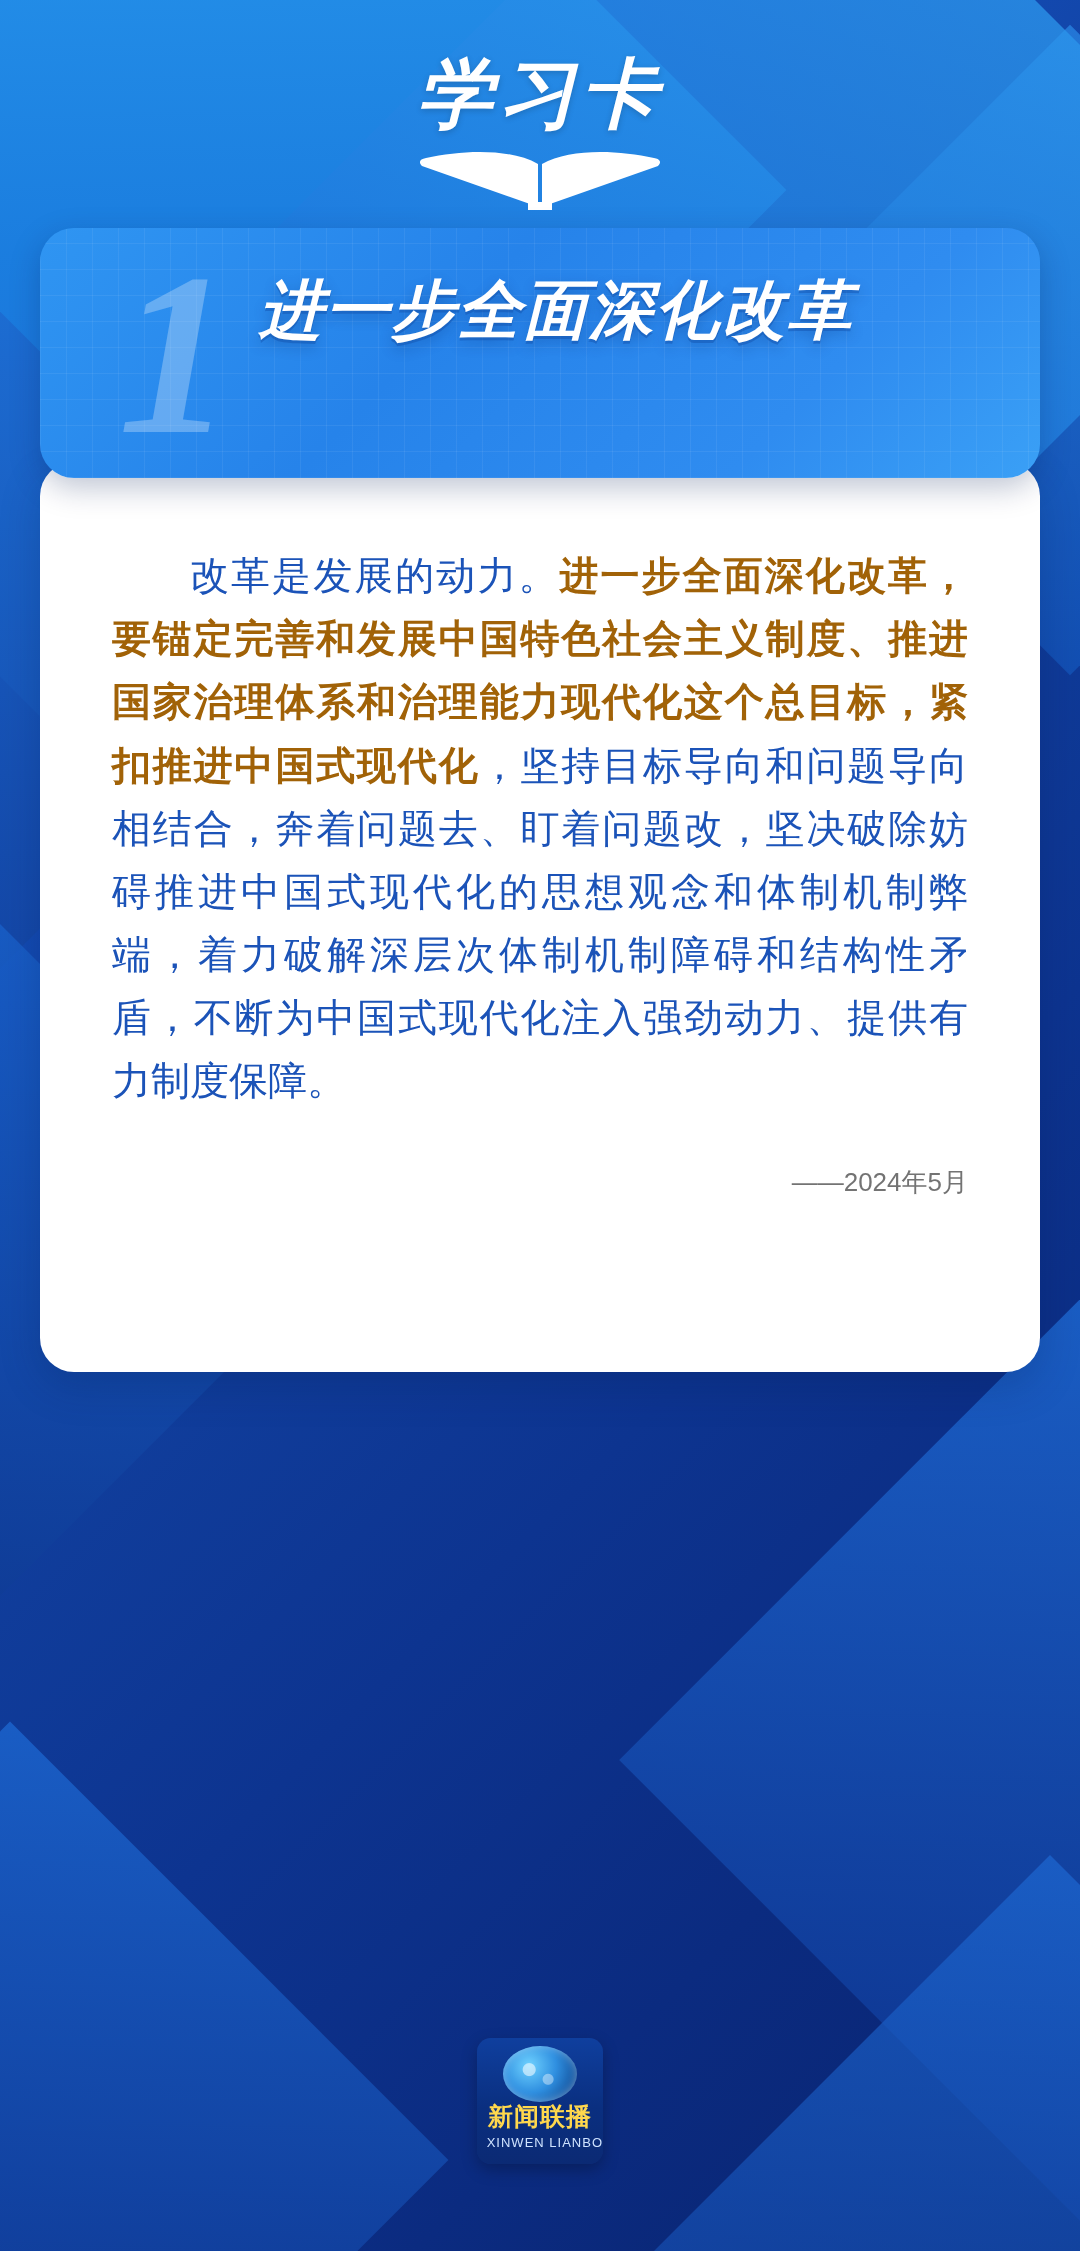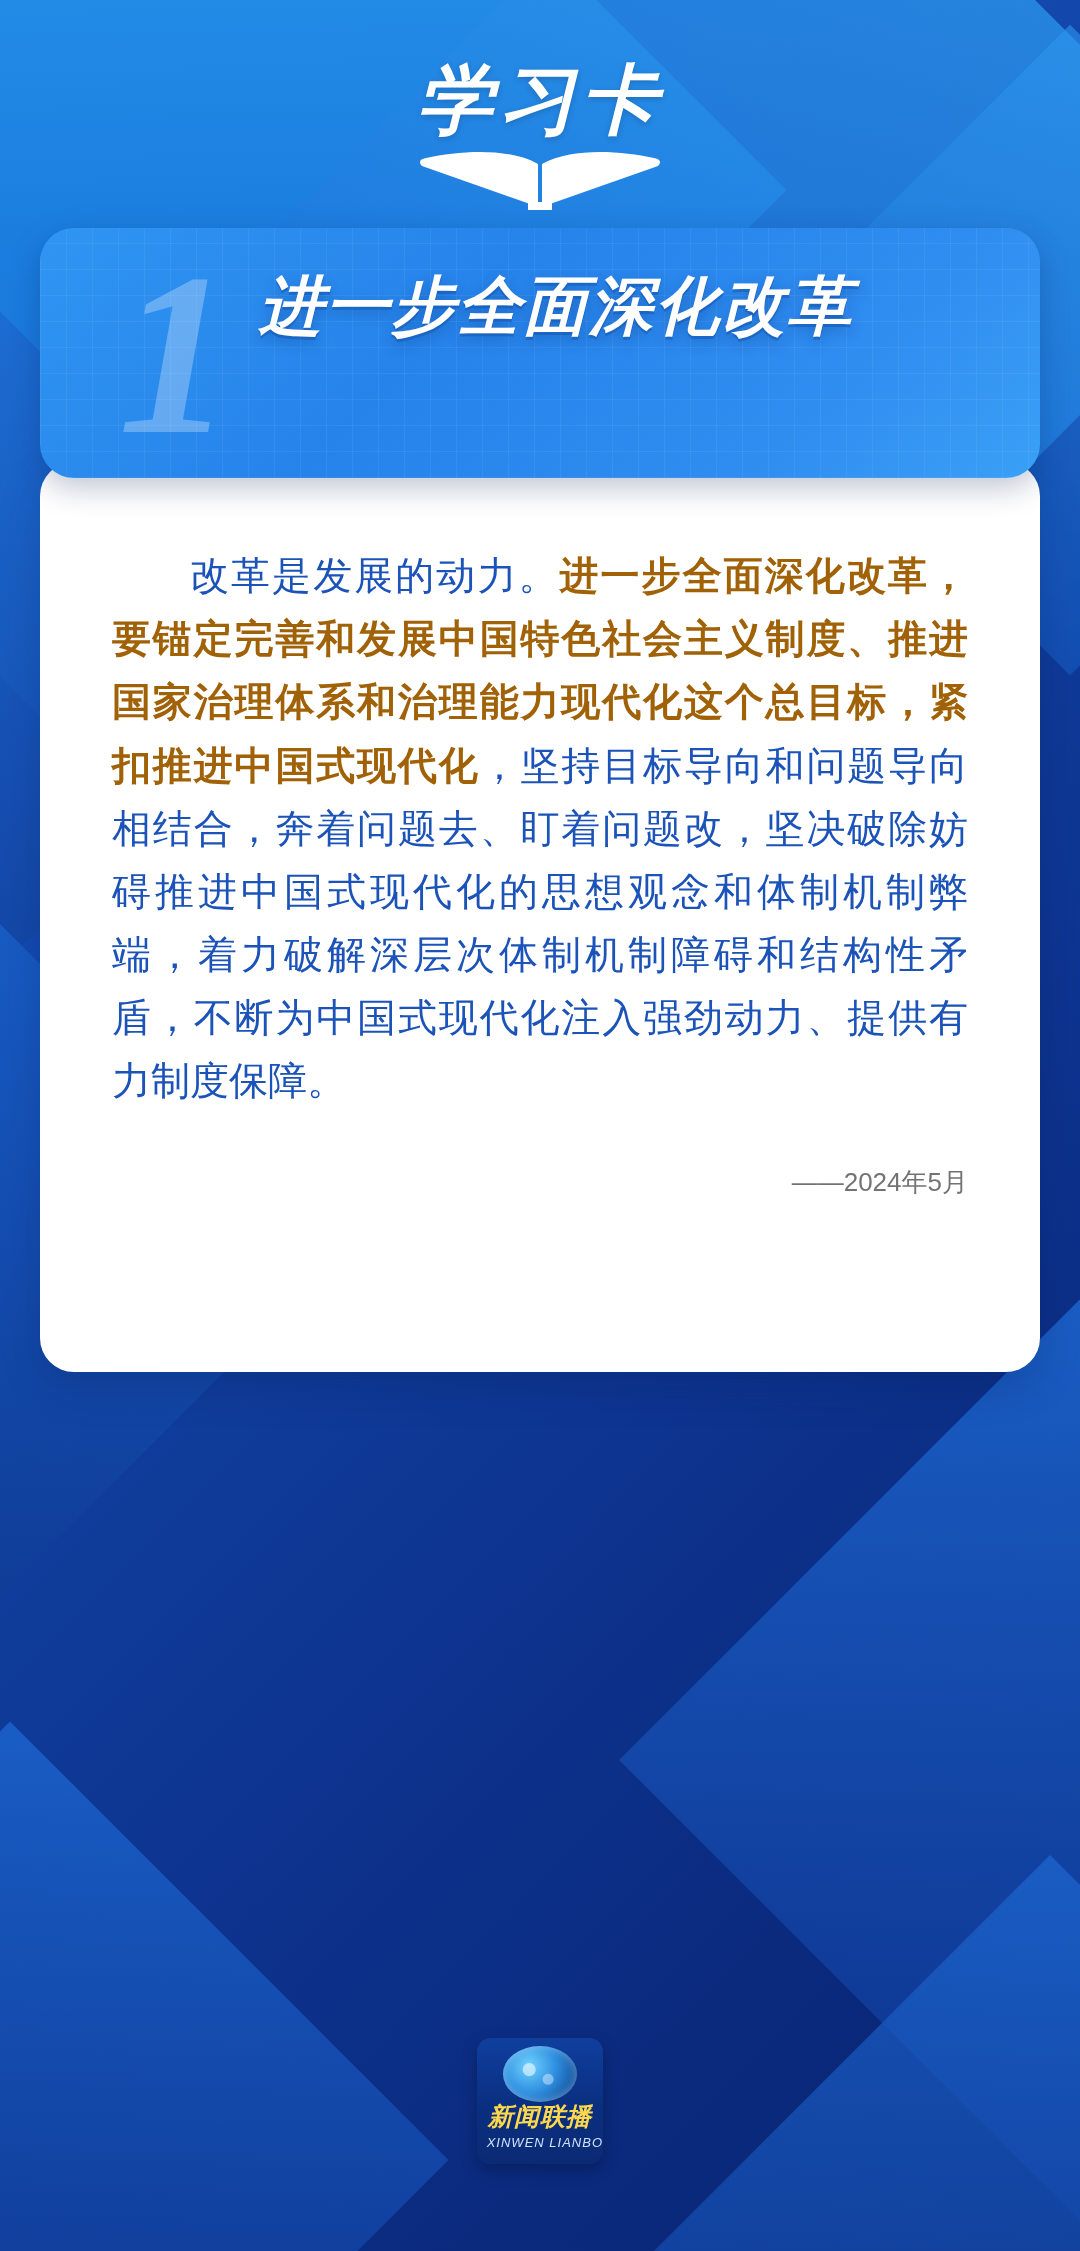--- a/index.html
+++ b/index.html
@@ -87,21 +87,21 @@
   
   .logo-wrap {
     position: absolute;
     top: 62px;
     left: 0;
     width: 1080px;
     text-align: center;
     z-index: 5;
   }
   .logo-text {
-    font-family: Liberation Sans, sans-serif;
+    font-family: Liberation Mono, monospace;
     font-weight: bold;
     font-style: italic;
     font-size: 76px;
     color: #ffffff;
     letter-spacing: 6px;
     line-height: 1;
     text-shadow: 0 2px 6px rgba(0,0,0,.18);
   }
   .logo-book {
     margin: 8px auto 0;
@@ -144,21 +144,21 @@
     line-height: 1;
     color: rgba(255,255,255,.28);
     user-select: none;
   }
   .header-title {
     position: absolute;
     left: 0; right: 0;
     top: 44px;
     text-align: center;
     color: #ffffff;
-    font-family: Liberation Mono, monospace;
+    font-family: Liberation Serif, serif;
     font-weight: bold;
     font-style: italic;
     font-size: 64px;
     line-height: 1.22;
     letter-spacing: 2px;
     text-shadow: 0 3px 0 rgba(18, 80, 170, .45), 0 6px 14px rgba(5, 40, 110, .3);
     padding-left: 32px;
   }
   .header-title .l2 { display: block; }
 
@@ -213,21 +213,20 @@
   }
   .badge {
     display: inline-block;
     width: 126px;
     height: 126px;
     border-radius: 14px;
     background: linear-gradient(180deg, #0f3f9e 0%, #0a2f80 55%, #0b2a74 100%);
     position: relative;
     overflow: hidden;
     box-shadow: 0 6px 16px rgba(0,0,0,.25);
-    font-style: italic;
   }
   .badge .globe {
     position: absolute;
     top: 8px; left: 50%;
     transform: translateX(-50%);
     width: 74px; height: 56px;
     border-radius: 50%;
     background: radial-gradient(circle at 35% 35%, #6fd2ff 0%, #2f8fe0 45%, #14549f 80%);
     box-shadow: inset 0 0 8px rgba(255,255,255,.4);
   }

